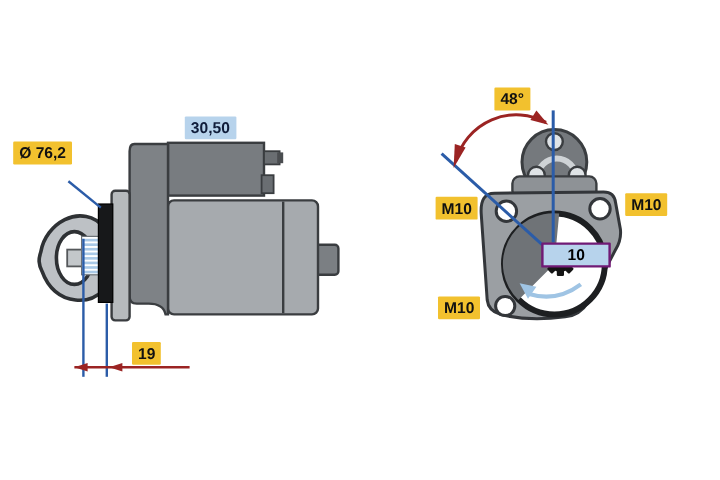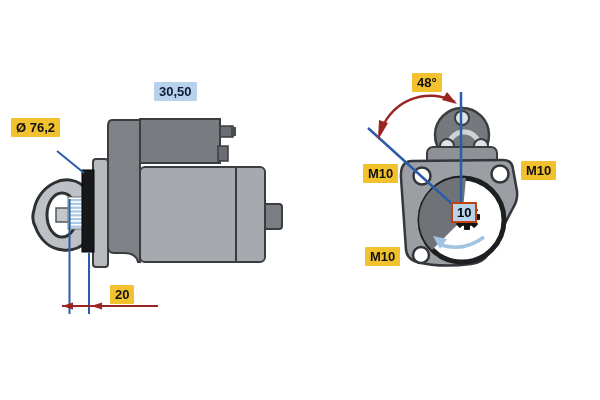--- a/index.html
+++ b/index.html
@@ -8,22 +8,22 @@
     font-family:"Liberation Sans", sans-serif;overflow:hidden;
   }
   #art{position:absolute;left:0;top:0;}
   .lbl{
     position:absolute;font-weight:bold;font-size:13px;line-height:15px;
     padding:2px 5px;color:#111;white-space:nowrap;border-radius:1px;
   }
   .lbl.yellow{background:#f2c12e;}
   .lbl.blue{background:#b7d3ec;color:#0f1c3a;}
   .lbl.teeth{
-    background:#b7d3ec;color:#000;border:2px solid #c2410c;
-    padding:1px 4px;font-size:13px;
+    background:#b7d3ec;color:#000;border:2px solid #701a75;
+    padding:1px 20px;font-size:13px;
   }
 </style>
 </head>
 <body>
 
 <div id="stage">
 
   <svg id="art" width="600" height="400" viewBox="0 0 600 400">
 
     <g>
@@ -112,25 +112,25 @@
 
       <line x1="461" y1="92" x2="461" y2="202" stroke="#2b5ca8" stroke-width="2.5"></line>
       <line x1="368" y1="128" x2="452" y2="204" stroke="#2b5ca8" stroke-width="2.5"></line>
 
       <path d="M380,134 A52,52 0 0 1 455,102" fill="none" stroke="#9b2423" stroke-width="2.5"></path>
       <polygon points="378,140 388,123 379,120" fill="#9b2423"></polygon>
       <polygon points="457,104 442,100 447,92" fill="#9b2423"></polygon>
     </g>
   </svg>
 
-  <div class="lbl blue" style="left:154px;top:82px;text-align:right;">30,50</div>
+  <div class="lbl blue" style="left:154px;top:97px;text-align:right;">30,50</div>
 
   <div class="lbl yellow" style="left:11px;top:118px;">Ø 76,2</div>
 
-  <div class="lbl yellow" style="left:110px;top:285px;">20</div>
+  <div class="lbl yellow" style="left:110px;top:285px;">19</div>
 
   <div class="lbl yellow" style="left:412px;top:73px;">48°</div>
 
   <div class="lbl yellow" style="left:363px;top:164px;">M10</div>
 
   <div class="lbl yellow" style="left:521px;top:161px;">M10</div>
 
   <div class="lbl yellow" style="left:365px;top:247px;">M10</div>
 
   <div class="lbl teeth" style="left:451px;top:202px;">10</div>

